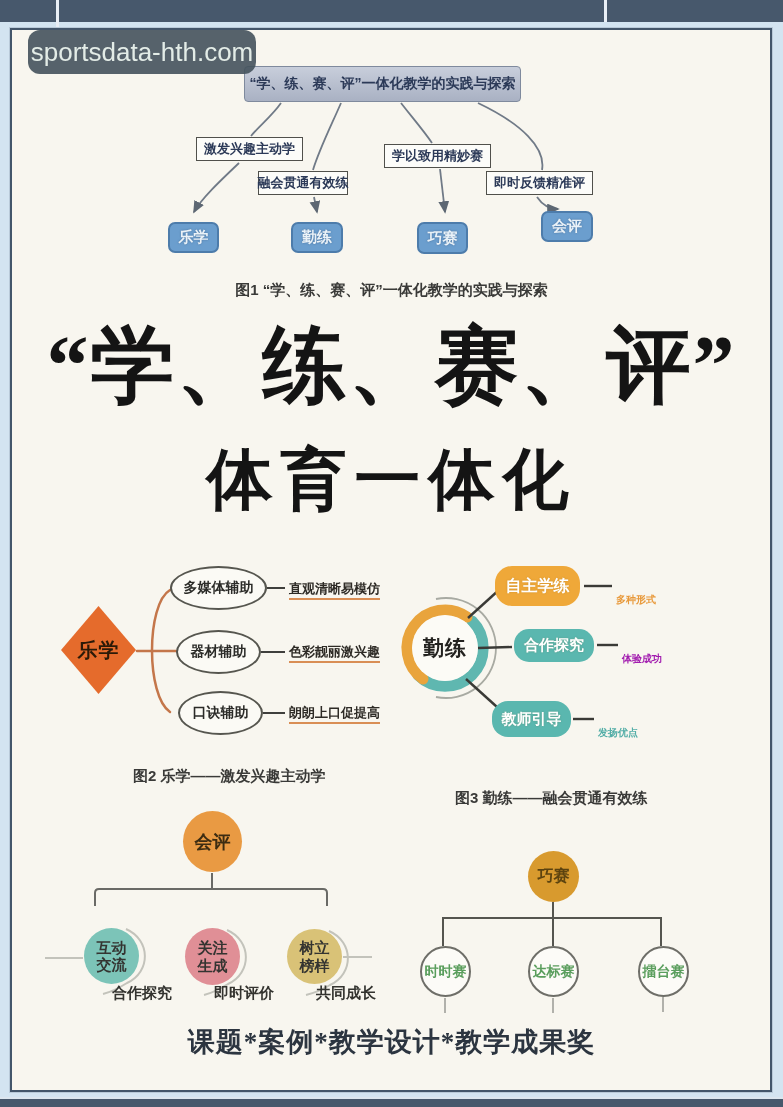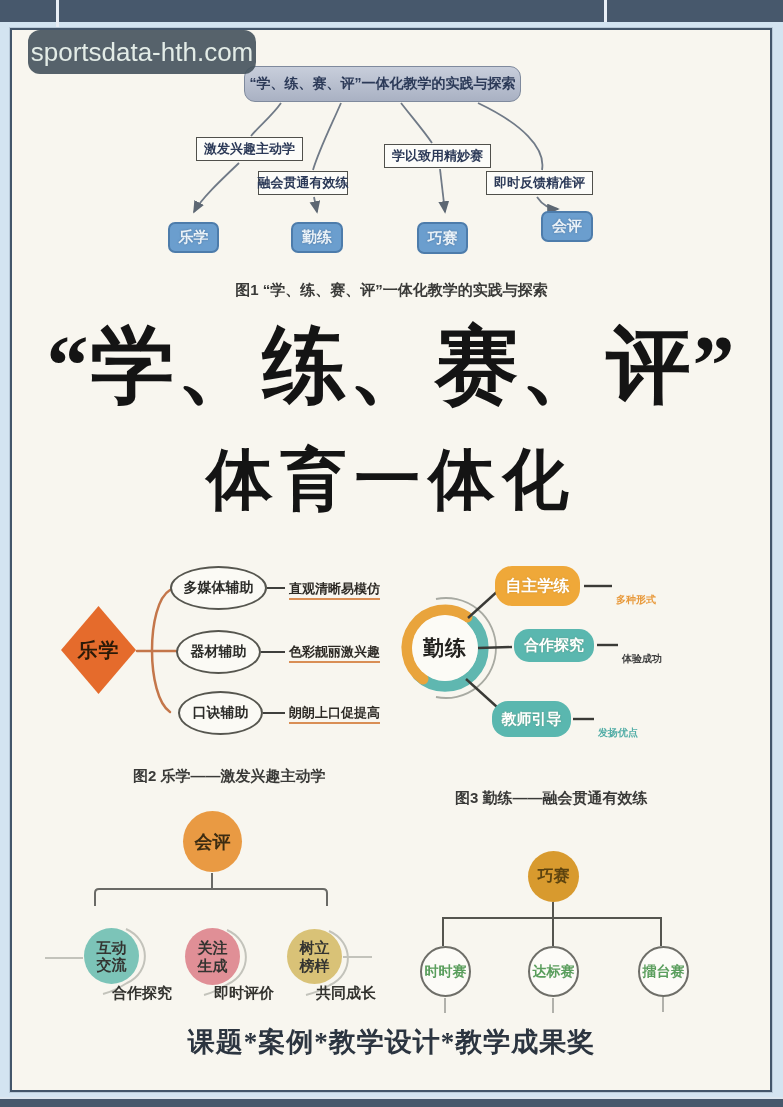--- a/index.html
+++ b/index.html
@@ -23,21 +23,21 @@
     left:28px; top:30px; width:228px; height:44px; border-radius:12px;
     background:rgba(68,82,92,0.9); color:#e3ece7; font-size:26px;
     display:flex; align-items:center; justify-content:center; z-index:30;
   }
 
   svg.overlay { left:0; top:0; width:783px; height:1107px; pointer-events:none; z-index:5; }
   .z10 { z-index:10; }
 
   
   .f1-title {
-    left:244px; top:66px; width:277px; height:36px; border-radius:11px;
+    left:244px; top:66px; width:277px; height:36px; border-radius:4px;
     background:linear-gradient(#c8cedb,#a9b1c3); border:1.5px solid #7f8a9d;
     color:#2c3a58; font-weight:bold; font-size:14px; box-sizing:border-box;
   }
   .f1b {
     background:#fcfcf9; border:1.5px solid #50504b; color:#2c3a58;
     font-weight:bold; font-size:13px; box-sizing:border-box; white-space:nowrap;
   }
   .f1b1 { left:196px; top:137px; width:107px; height:24px; }
   .f1b2 { left:258px; top:171px; width:90px; height:24px; }
   .f1b3 { left:384px; top:144px; width:107px; height:24px; }
@@ -89,21 +89,21 @@
   .f2-cap { left:133px; top:767px; }
 
   
   .f3c { left:412px; top:627px; width:66px; height:42px; color:#23221f; font-weight:bold; font-size:21px; letter-spacing:1px; }
   .f3p { color:#fff; font-weight:bold; white-space:nowrap; text-shadow:0 0 2px rgba(120,80,0,.25); }
   .f3p1 { left:495px; top:566px; width:85px; height:40px; background:#efa839; border-radius:17px; font-size:16px; }
   .f3p2 { left:514px; top:629px; width:80px; height:33px; background:#5ab7af; border-radius:15px; font-size:15px; }
   .f3p3 { left:492px; top:701px; width:79px; height:36px; background:#5ab7af; border-radius:16px; font-size:15px; }
   .f3n { font-size:10px; font-weight:bold; white-space:nowrap;margin-top:15px; }
   .f3n1 { left:616px; top:578px; color:#e8993a; }
-  .f3n2 { left:622px; top:637px; color:#404040; }
+  .f3n2 { left:622px; top:637px; color:#a21caf; }
   .f3n3 { left:598px; top:711px; color:#53aea7; }
   .f3-cap { left:455px; top:789px; }
 
   
   .f4top { left:183px; top:811px; width:59px; height:61px; border-radius:50%; background:#e99a43; color:#3c2c12; font-weight:bold; font-size:18px; }
   .f4c { border-radius:50%; flex-direction:column; font-size:15px; font-weight:bold; color:#343431; line-height:1.15; }
   .f4c1 { left:84px;  top:928px; width:55px; height:56px; background:#7cc4b8; }
   .f4c2 { left:185px; top:928px; width:55px; height:57px; background:#e08f96; }
   .f4c3 { left:287px; top:929px; width:55px; height:55px; background:#d9c277; }
   .f4n { font-size:15px; font-weight:bold; color:#33332f; white-space:nowrap; }

